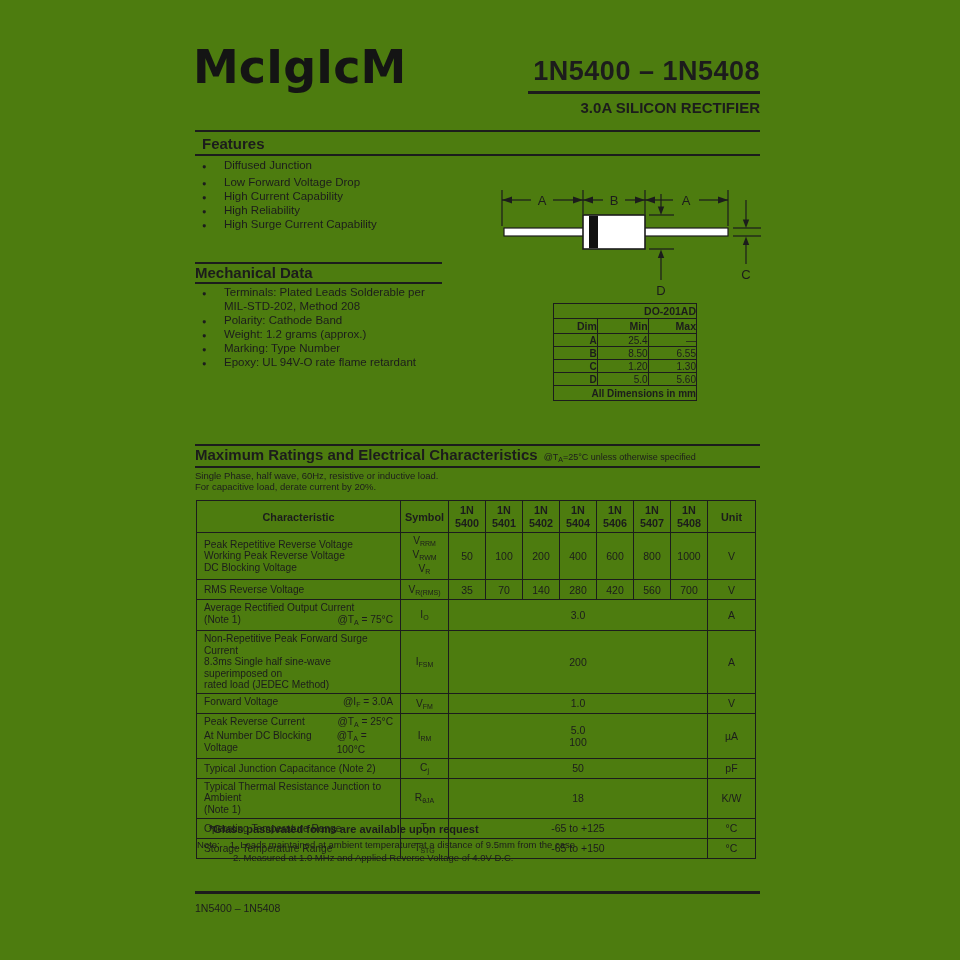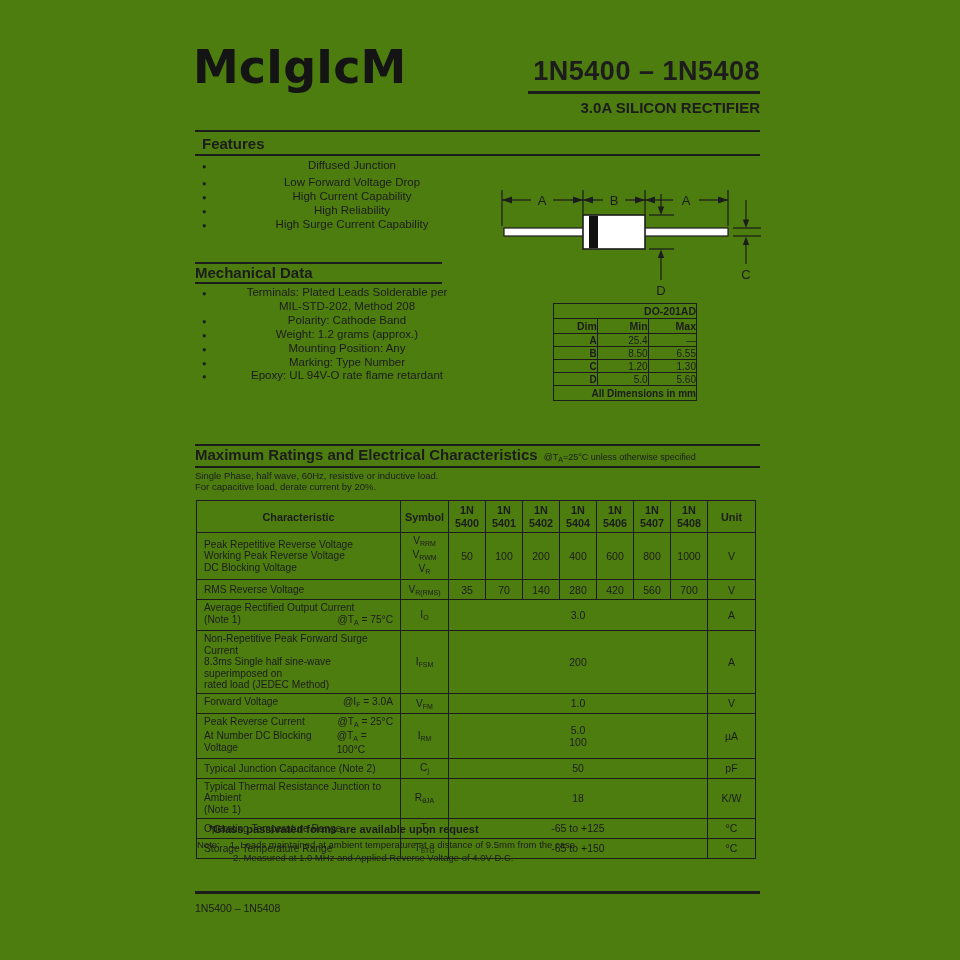--- a/index.html
+++ b/index.html
@@ -16,21 +16,21 @@
   .part-range { font-size: 27px; font-weight: bold; letter-spacing: 0.5px; }
   .title-rule { height: 2.5px; background: #1c1c1c; margin-top: 4px; }
   .subtitle { font-size: 15px; font-weight: bold; margin-top: 5px; }
 
   
   .sec-heading { position: absolute; font-size: 15px; font-weight: bold; }
 
   
   .bullets { position: absolute; list-style: none; }
   .bullets li { position: relative; padding-left: 24px; font-size: 11.5px; line-height: 13.9px;
-                white-space: pre-line; text-align: center; }
+                white-space: pre-line; }
   .bullets li::before { content: "●"; position: absolute; left: 2px; top: 1px; font-size: 7.5px; }
   .features-list li:first-child { margin-bottom: 3px; }
 
   
   .pkg-svg { position: absolute; left: 483px; top: 178px; }
   .pkg-svg line, .pkg-svg rect.outline { stroke: #1c1c1c; }
   .pkg-svg text { font-family: "Liberation Sans", sans-serif; font-size: 13px; fill: #1c1c1c; }
 
   
   .dim-table { position: absolute; left: 553px; top: 303px; width: 144px;
@@ -144,21 +144,20 @@
   </svg>
 
   <div class="rule" style="left:195px; top:262px; width:247px; height:1.5px;"></div>
   <h2 class="sec-heading" style="left:195px; top:264px;">Mechanical Data</h2>
   <div class="rule" style="left:195px; top:282px; width:247px; height:1.5px;"></div>
   <ul class="bullets" style="left:200px; top:286px; width:270px;">
     <li>Terminals: Plated Leads Solderable per
 MIL-STD-202, Method 208</li>
     <li>Polarity: Cathode Band</li>
     <li>Weight: 1.2 grams (approx.)</li>
-    <li>Mounting Position: Any</li>
     <li>Marking: Type Number</li>
     <li>Epoxy: UL 94V-O rate flame retardant</li>
   </ul>
 
   <table class="dim-table">
     <colgroup>
         <col class="dim-col-dim">
         <col class="dim-col-min">
         <col class="dim-col-max">
       </colgroup>

